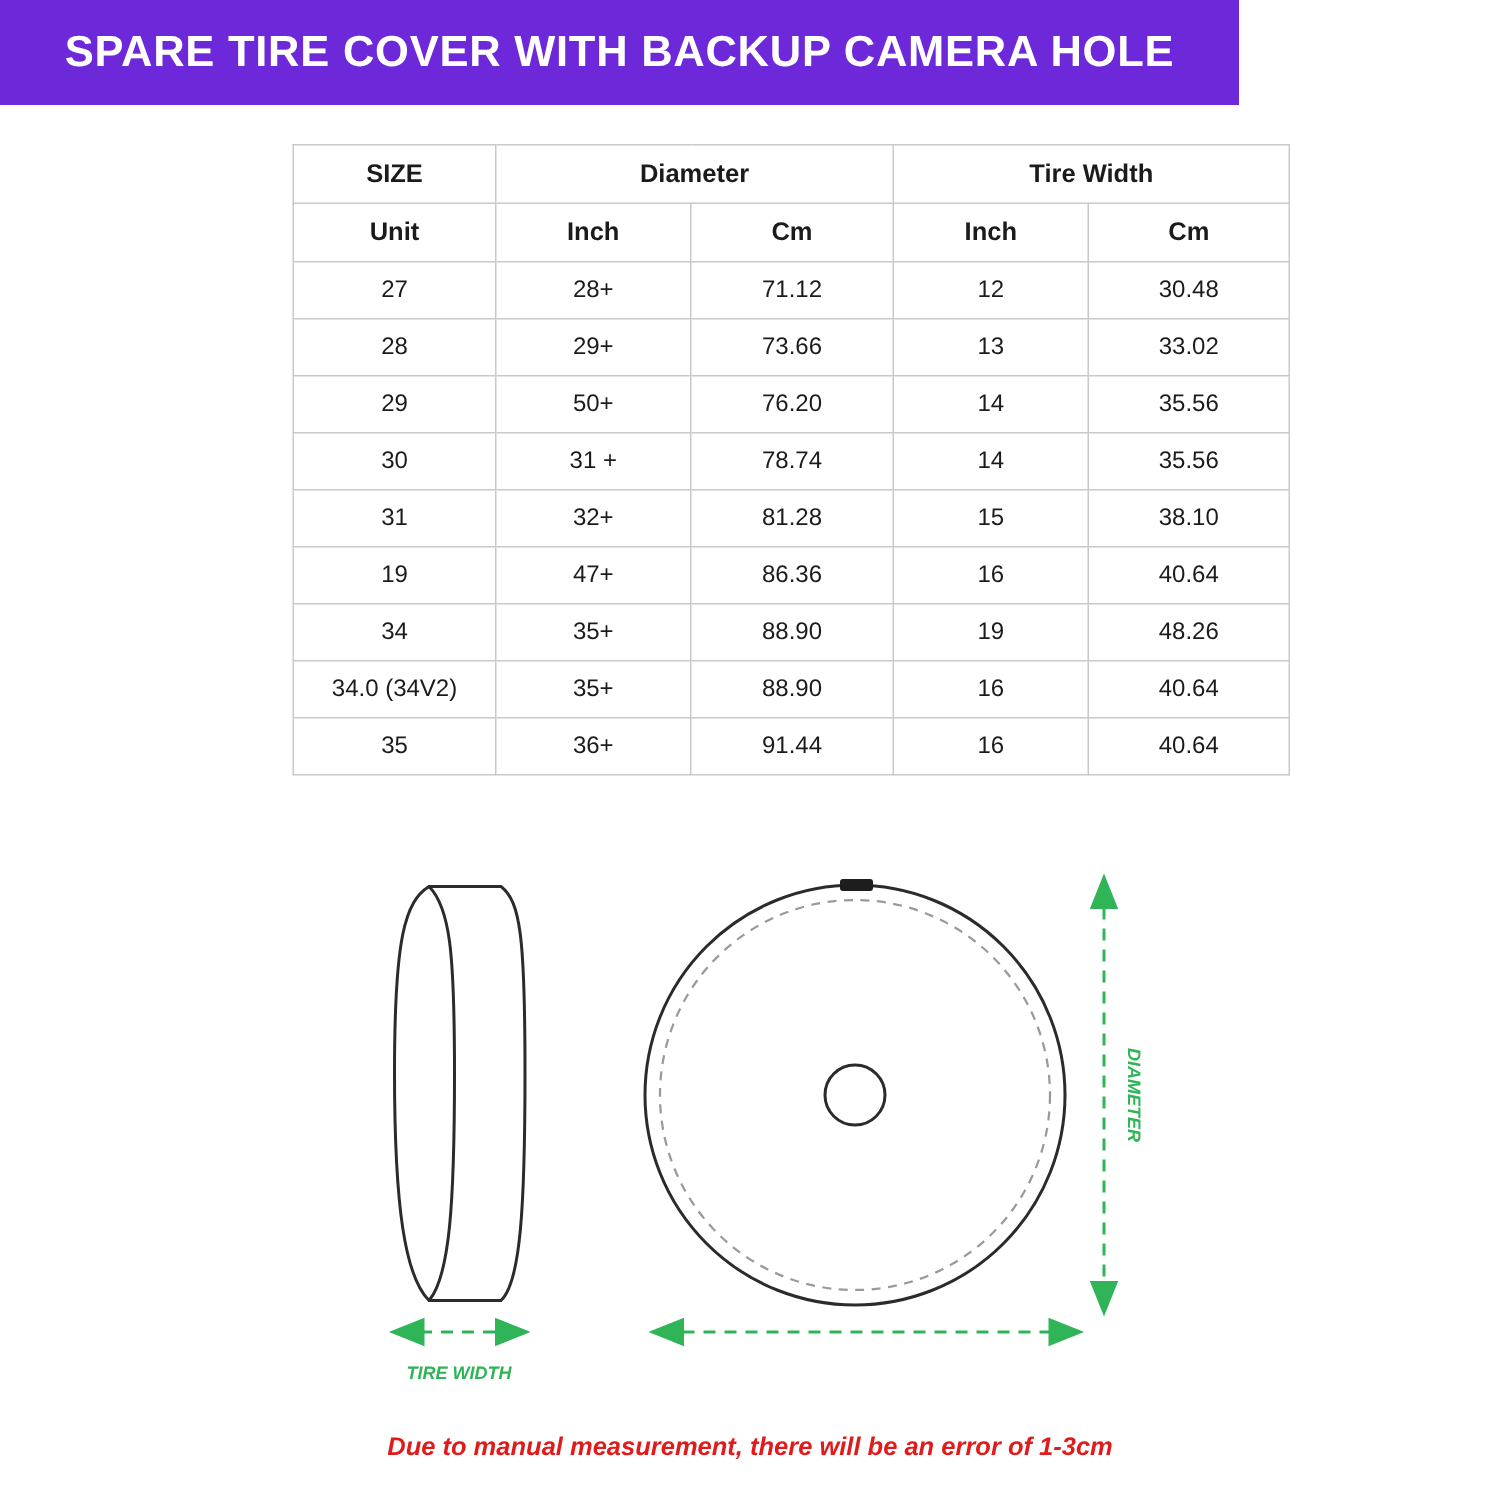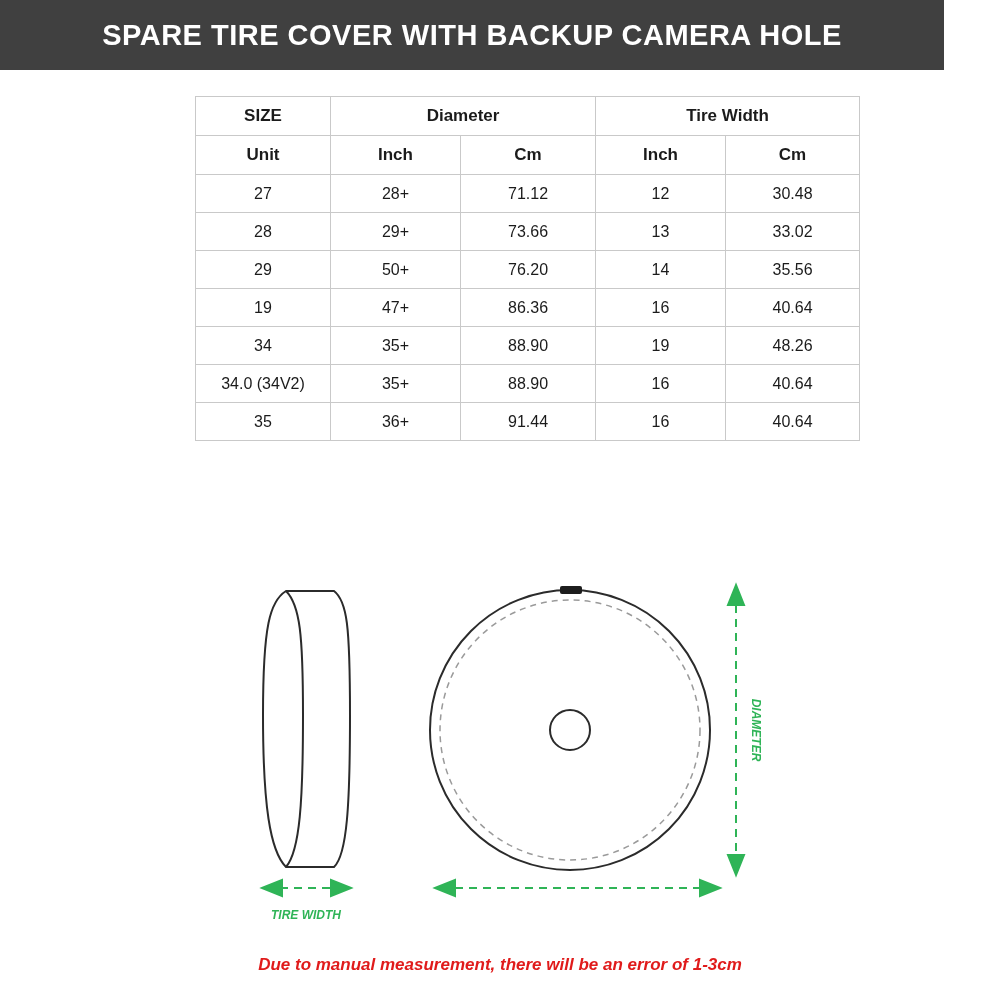--- a/index.html
+++ b/index.html
@@ -13,23 +13,23 @@
     font-family: "Liberation Sans", sans-serif;
     position: relative;
     overflow: hidden;
   }
 
   
   .banner {
     position: absolute;
     left: 0;
     top: 0;
-    width: 944px;
+    width: 826px;
     height: 70px;
-    background: #404040;
+    background: #6d28d9;
     display: flex;
     align-items: center;
     justify-content: center;
   }
   .banner-title {
     color: #ffffff;
     font-size: 29px;
     font-weight: bold;
     letter-spacing: 0.5px;
     white-space: nowrap;
@@ -141,20 +141,34 @@
         <td>33.02</td>
       </tr>
       <tr>
         <td class="unit-col">29</td>
         <td>50+</td>
         <td>76.20</td>
         <td>14</td>
         <td>35.56</td>
       </tr>
       <tr>
+        <td class="unit-col">30</td>
+        <td>31 +</td>
+        <td>78.74</td>
+        <td>14</td>
+        <td>35.56</td>
+      </tr>
+      <tr>
+        <td class="unit-col">31</td>
+        <td>32+</td>
+        <td>81.28</td>
+        <td>15</td>
+        <td>38.10</td>
+      </tr>
+      <tr>
         <td class="unit-col">19</td>
         <td>47+</td>
         <td>86.36</td>
         <td>16</td>
         <td>40.64</td>
       </tr>
       <tr>
         <td class="unit-col">34</td>
         <td>35+</td>
         <td>88.90</td>

